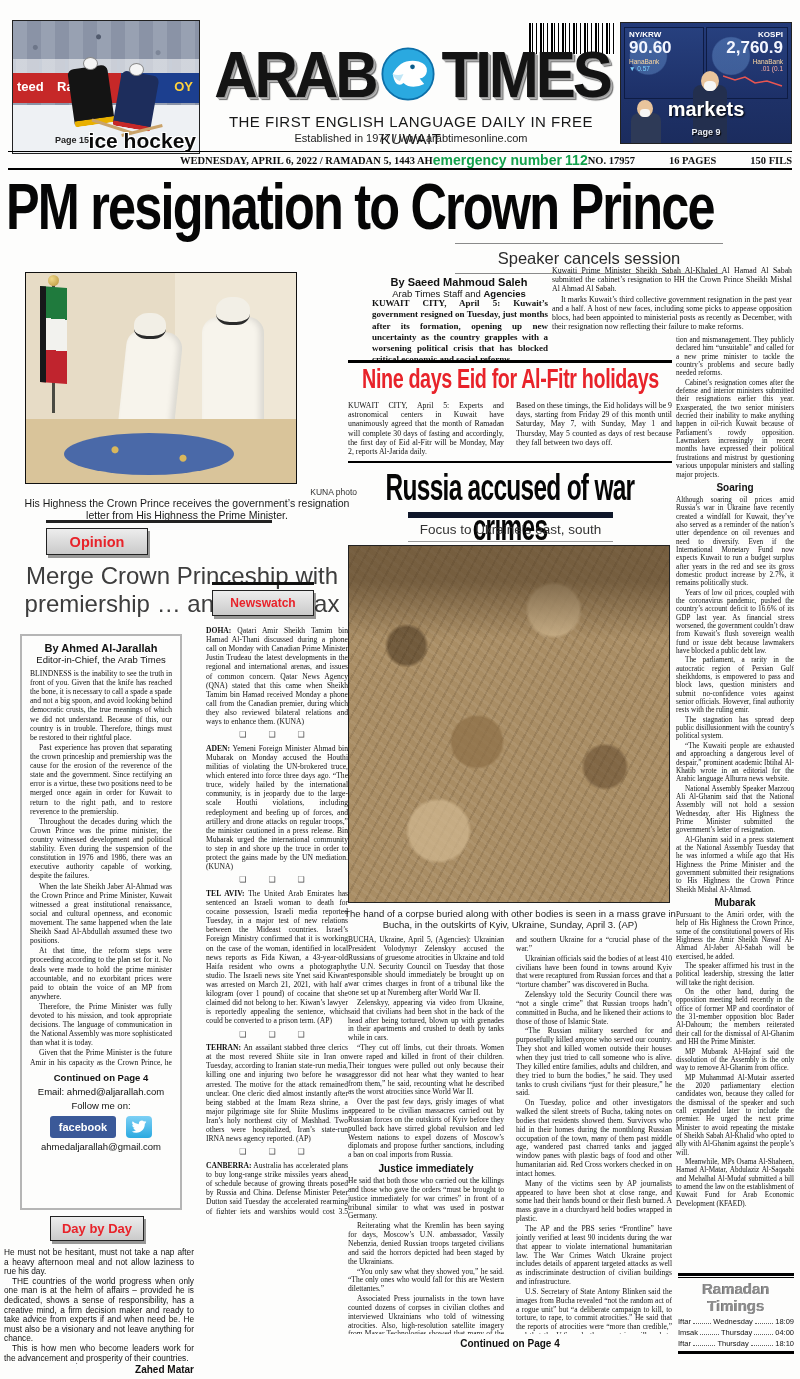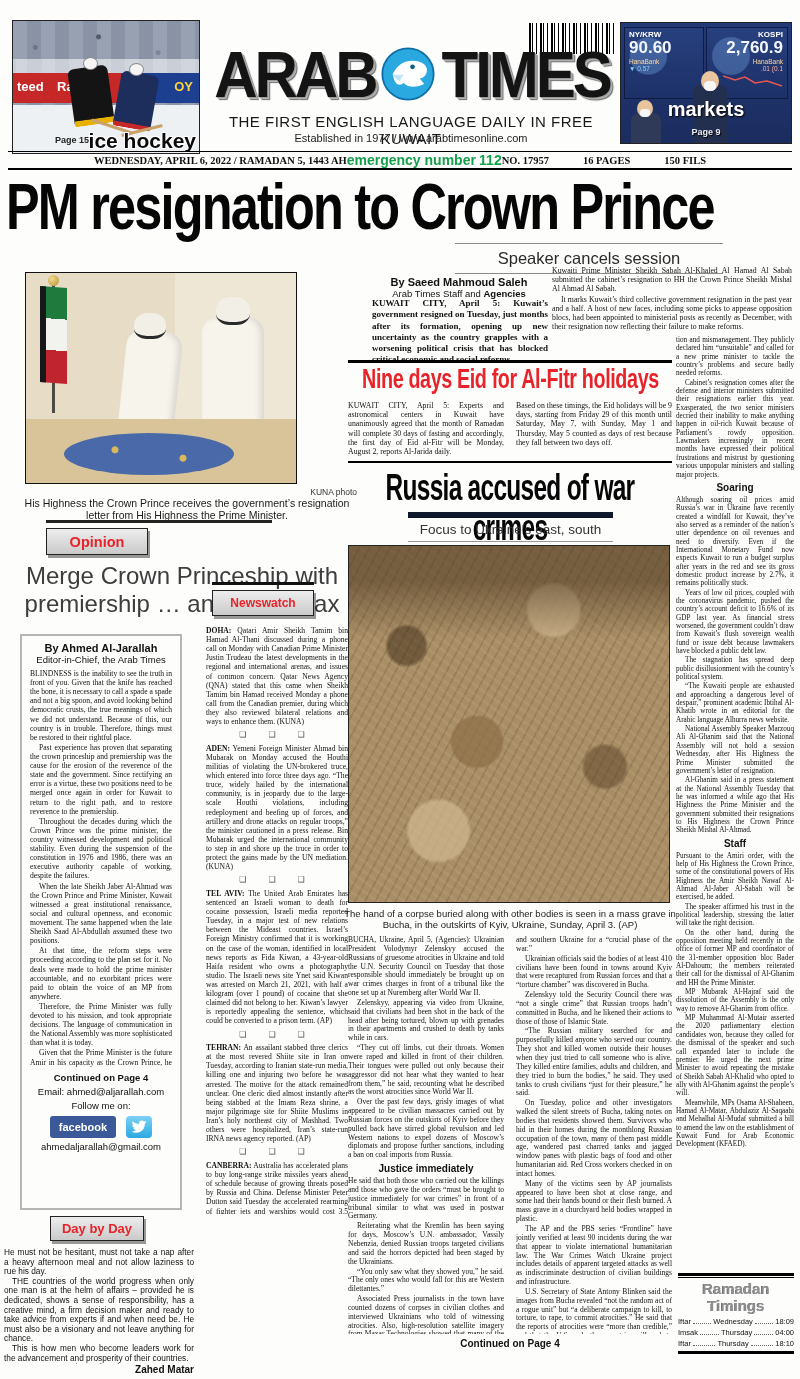--- a/index.html
+++ b/index.html
@@ -54,21 +54,21 @@
   .mk-person-head { position:absolute; border-radius:50%; background:#e9c49c; }
   .mk-mask { position:absolute; border-radius:40%; background:#f6f6f6; }
   .mk-body { position:absolute; background:#232f4e; border-radius:8px 8px 0 0; }
   .mk-label { position:absolute; left:0; right:0; bottom:22px; text-align:center;
      font:bold 20px "Liberation Sans",sans-serif; color:#fff; text-shadow:1px 1px 2px #000; }
   .mk-page { position:absolute; left:0; right:0; bottom:6px; text-align:center;
      font:bold 9px "Liberation Sans",sans-serif; color:#e8ecf5; text-shadow:1px 1px 1px #000; }
 
   
   #datebar { left:8px; top:151px; width:784px; height:19px; border-top:1px solid #000; border-bottom:2.5px solid #000;
-     display:flex; align-items:center; justify-content:center; font:bold 10.5px "Liberation Serif",serif; }
+     display:flex; align-items:center; justify-content:flex-end; font:bold 10.5px "Liberation Serif",serif; }
   #emergency { color:#13a14c; font-family:"Liberation Sans",sans-serif; font-size:11.5px; }
   #emergency b { font-size:14px; }
   #issue-info { display:flex; gap:34px; }
 
   
   #main-headline { left:6px; top:174px; width:880px; font:bold 56px/1 "Liberation Sans",sans-serif;
      letter-spacing:-2px; color:#060606; transform:scale(0.9,1.16); transform-origin:left top; white-space:nowrap; }
 
   
   #lead-photo { left:25px; top:272px; width:272px; height:212px; border:1px solid #111; background:#e7dcc6; overflow:hidden; }
@@ -276,21 +276,21 @@
   <div class="abs just" id="lead-bold">KUWAIT CITY, April 5: Kuwait’s government resigned on Tuesday, just months after its formation, opening up new uncertainty as the country grapples with a worsening political crisis that has blocked critical economic and social reforms.</div>
   <div class="abs just body-col" id="lead-col2">
       <p>Kuwaiti Prime Minister Sheikh Sabah Al-Khaled Al Hamad Al Sabah submitted the cabinet’s resignation to HH the Crown Prince Sheikh Mishal Al Ahmad Al Sabah.</p>
       <p>It marks Kuwait’s third collective government resignation in the past year and a half. A host of new faces, including some picks to appease opposition blocs, had been appointed to ministerial posts as recently as December, with their resignation now reflecting their failure to make reforms.</p>
       <p>Opposition has been mounting against Sheikh Sabah. Angry lawmakers hauled him in for extensive interrogations last week over his alleged corrup-</p>
     </div>
 
   <div class="abs hrule" id="eid-rule-top"></div>
   <div class="abs" id="eid-headline">Nine days Eid for Al-Fitr holidays</div>
   <div class="abs just body-col" id="eid-col1">
-      <p>KUWAIT CITY, April 5: Experts and astronomical centers in Kuwait have unanimously agreed that the month of Ramadan will complete 30 days of fasting and accordingly, the first day of Eid al-Fitr will be Monday, August 2, reports Al-Jarida daily.</p>
+      <p>KUWAIT CITY, April 5: Experts and astronomical centers in Kuwait have unanimously agreed that the month of Ramadan will complete 30 days of fasting and accordingly, the first day of Eid al-Fitr will be Monday, May 2, reports Al-Jarida daily.</p>
     </div>
   <div class="abs just body-col" id="eid-col2">
       <p>Based on these timings, the Eid holidays will be 9 days, starting from Friday 29 of this month until Saturday, May 7, with Sunday, May 1 and Thursday, May 5 counted as days of rest because they fall between two days off.</p>
     </div>
   <div class="abs hrule" id="eid-rule-bot"></div>
 
   <div class="abs" id="russia-headline">Russia accused of war crimes</div>
   <div class="abs" id="russia-sub">Focus to Ukraine’s east, south</div>
   <div class="abs" id="bucha-photo"></div>
   <div class="abs" id="bucha-caption">The hand of a corpse buried along with other bodies is seen in a mass grave in Bucha, in the outskirts of Kyiv, Ukraine, Sunday, April 3. (AP)</div>
@@ -323,26 +323,27 @@
 
   <div class="abs just" id="sidebar-col">
     <div class="body-col">
         <p>tion and mismanagement. They publicly declared him “unsuitable” and called for a new prime minister to tackle the country’s problems and secure badly needed reforms.</p>
         <p>Cabinet’s resignation comes after the defense and interior ministers submitted their resignations earlier this year. Exasperated, the two senior ministers decried their inability to make anything happen in oil-rich Kuwait because of Parliament’s rowdy opposition. Lawmakers increasingly in recent months have expressed their political frustrations and mistrust by questioning various unpopular ministers and stalling major projects.</p>
       </div>
     <div class="subhead">Soaring</div>
     <div class="body-col">
         <p>Although soaring oil prices amid Russia’s war in Ukraine have recently created a windfall for Kuwait, they’ve also served as a reminder of the nation’s utter dependence on oil revenues and need to diversify. Even if the International Monetary Fund now expects Kuwait to run a budget surplus after years in the red and see its gross domestic product increase by 2.7%, it remains politically stuck.</p>
         <p>Years of low oil prices, coupled with the coronavirus pandemic, pushed the country’s account deficit to 16.6% of its GDP last year. As financial stress worsened, the government couldn’t draw from Kuwait’s flush sovereign wealth fund or issue debt because lawmakers have blocked a public debt law.</p>
+        <p>The parliament, a rarity in the autocratic region of Persian Gulf sheikhdoms, is empowered to pass and block laws, question ministers and submit no-confidence votes against senior officials. However, final authority rests with the ruling emir.</p>
         <p>The stagnation has spread deep public disillusionment with the country’s political system.</p>
         <p>“The Kuwaiti people are exhausted and approaching a dangerous level of despair,” prominent academic Ibtihal Al-Khatib wrote in an editorial for the Arabic language Alhurra news website.</p>
         <p>National Assembly Speaker Marzouq Ali Al-Ghanim said that the National Assembly will not hold a session Wednesday, after His Highness the Prime Minister submitted the government’s letter of resignation.</p>
         <p>Al-Ghanim said in a press statement at the National Assembly Tuesday that he was informed a while ago that His Highness the Prime Minister and the government submitted their resignations to His Highness the Crown Prince Sheikh Mishal Al-Ahmad.</p>
       </div>
-    <div class="subhead">Staff</div>
+    <div class="subhead">Mubarak</div>
     <div class="body-col">
         <p>Pursuant to the Amiri order, with the help of His Highness the Crown Prince, some of the constitutional powers of His Highness the Amir Sheikh Nawaf Al-Ahmad Al-Jaber Al-Sabah will be exercised, he added.</p>
         <p>The speaker affirmed his trust in the political leadership, stressing the latter will take the right decision.</p>
         <p>On the other hand, during the opposition meeting held recently in the office of former MP and coordinator of the 31-member opposition bloc Bader Al-Dahoum; the members reiterated their call for the dismissal of Al-Ghanim and HH the Prime Minister.</p>
         <p>MP Mubarak Al-Hajraf said the dissolution of the Assembly is the only way to remove Al-Ghanim from office.</p>
         <p>MP Muhammad Al-Mutair asserted the 2020 parliamentary election candidates won, because they called for the dismissal of the speaker and such call expanded later to include the premier. He urged the next prime Minister to avoid repeating the mistake of Sheikh Sabah Al-Khalid who opted to ally with Al-Ghanim against the people’s will.</p>
         <p>Meanwhile, MPs Osama Al-Shaheen, Hamad Al-Matar, Abdulaziz Al-Saqaabi and Mehalhal Al-Mudaf submitted a bill to amend the law on the establishment of Kuwait Fund for Arab Economic Development (KFAED).</p>
       </div>
   </div>
 

